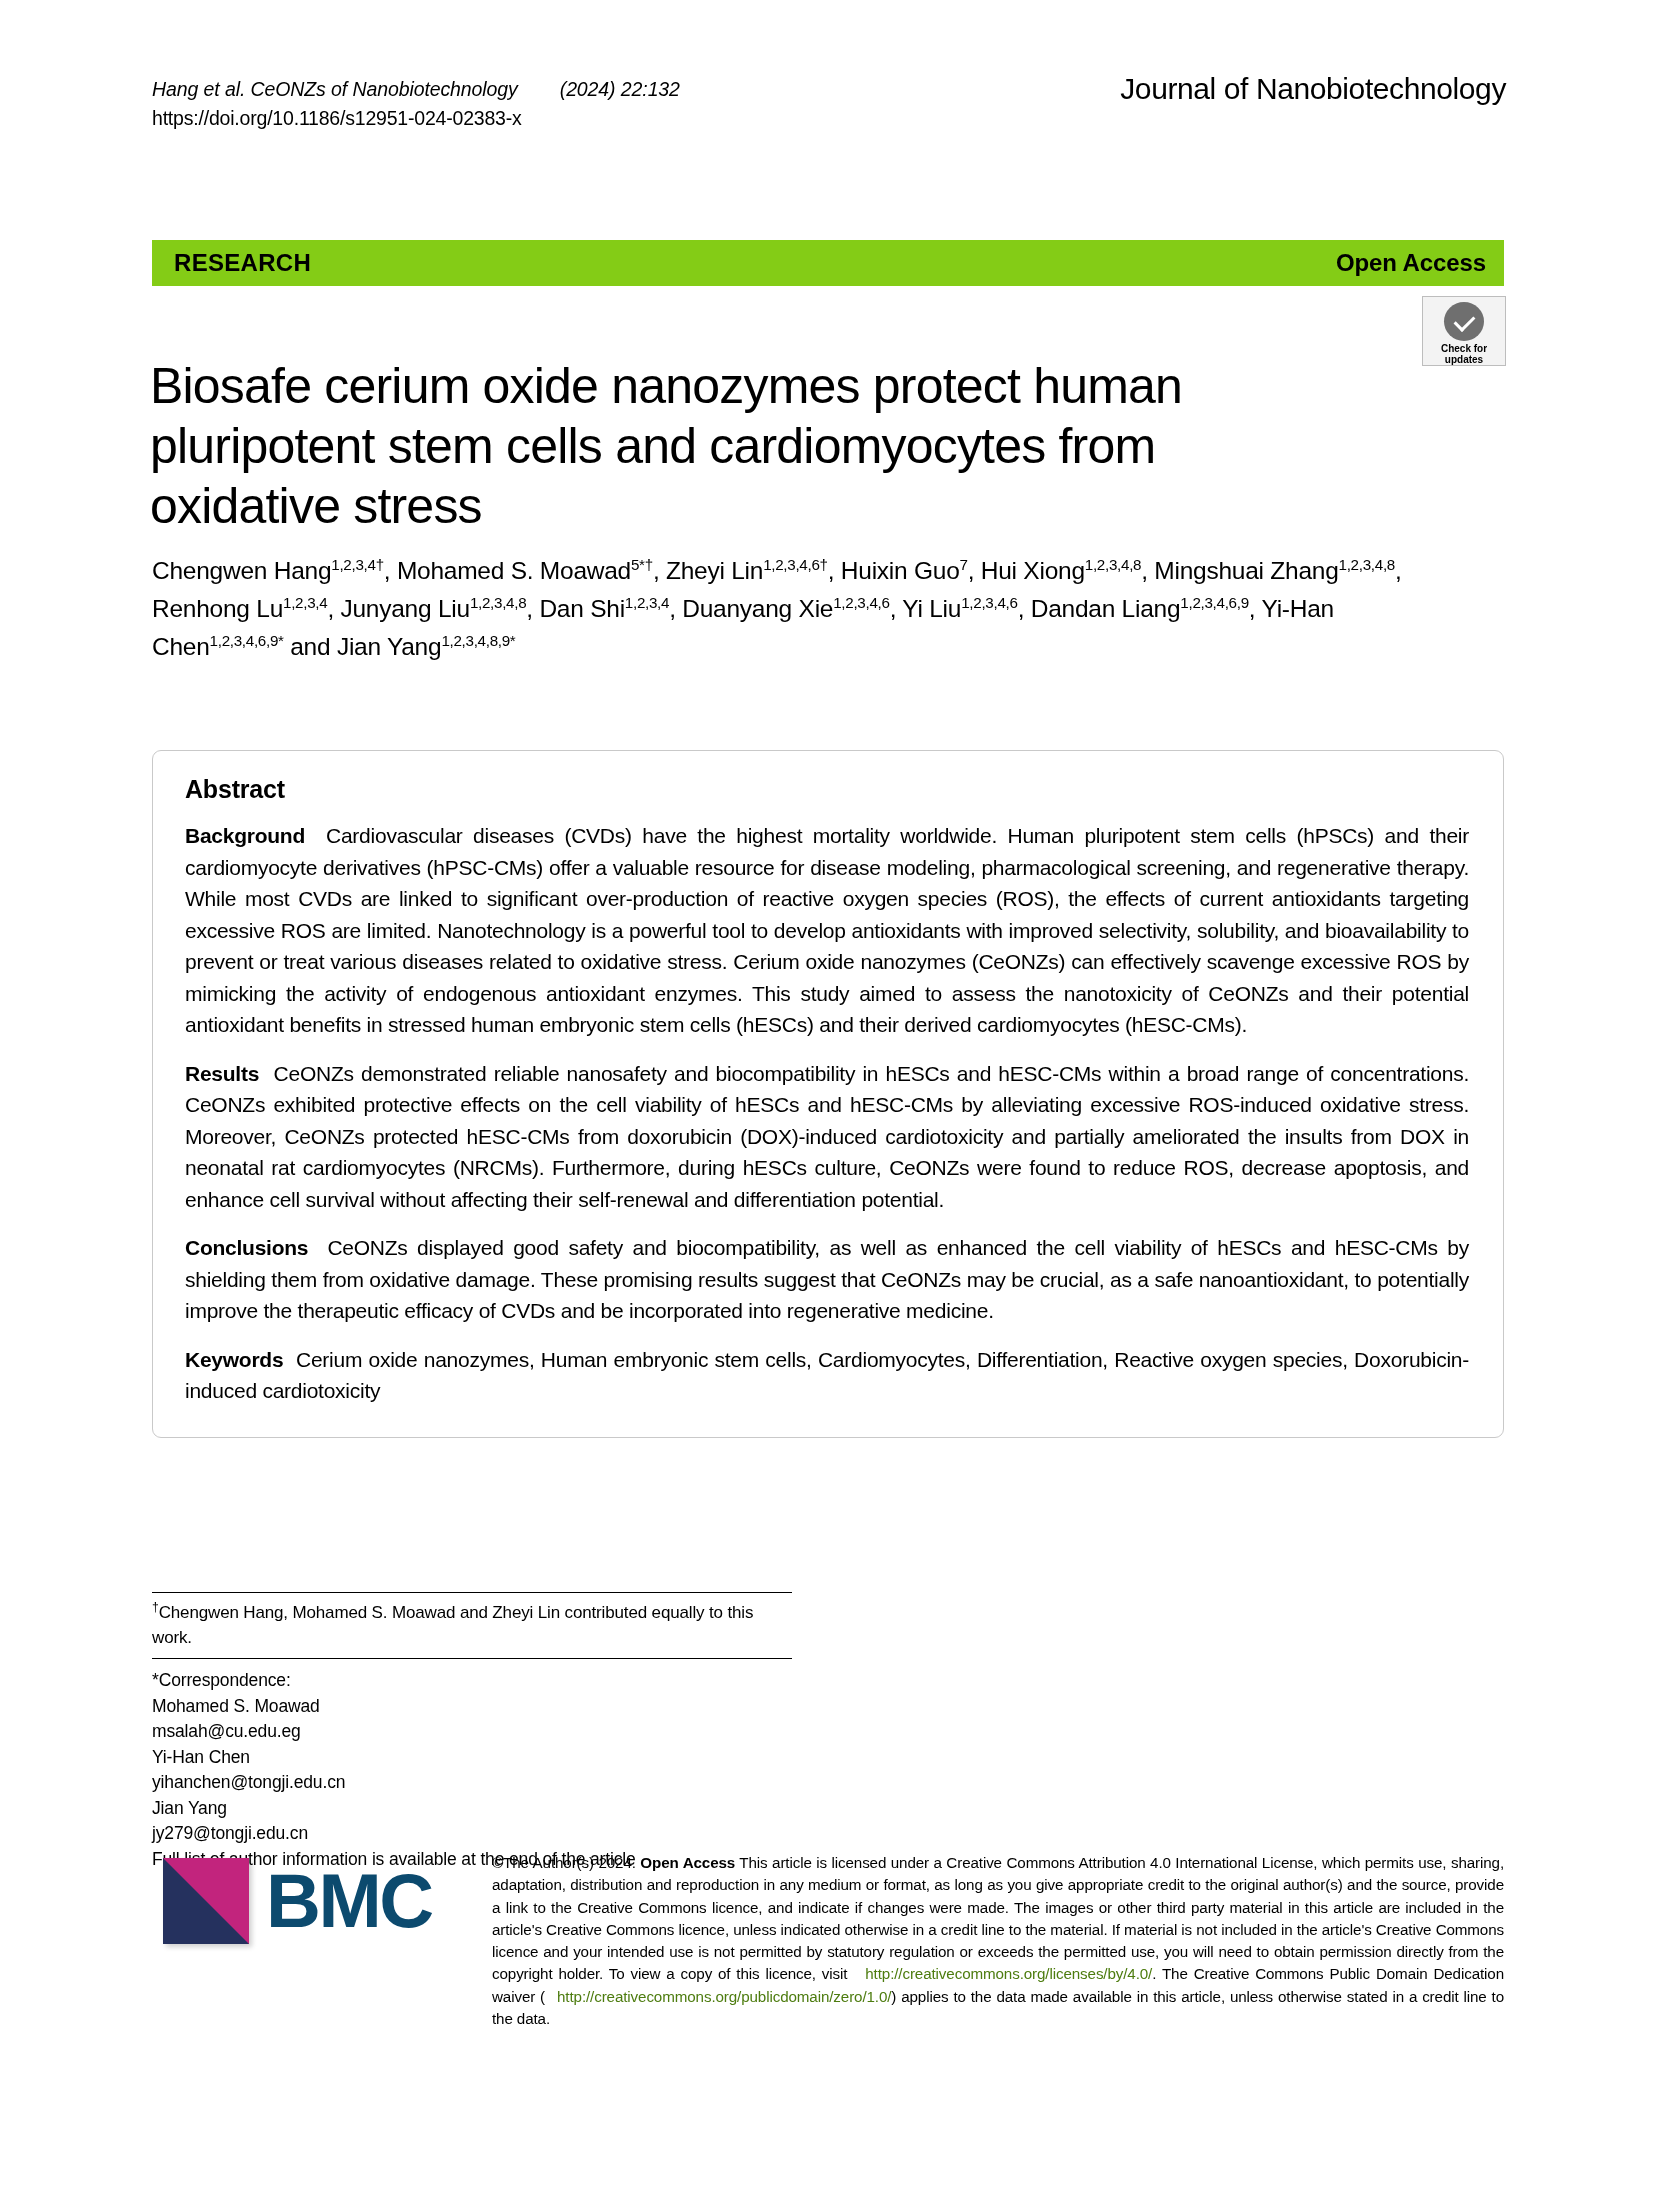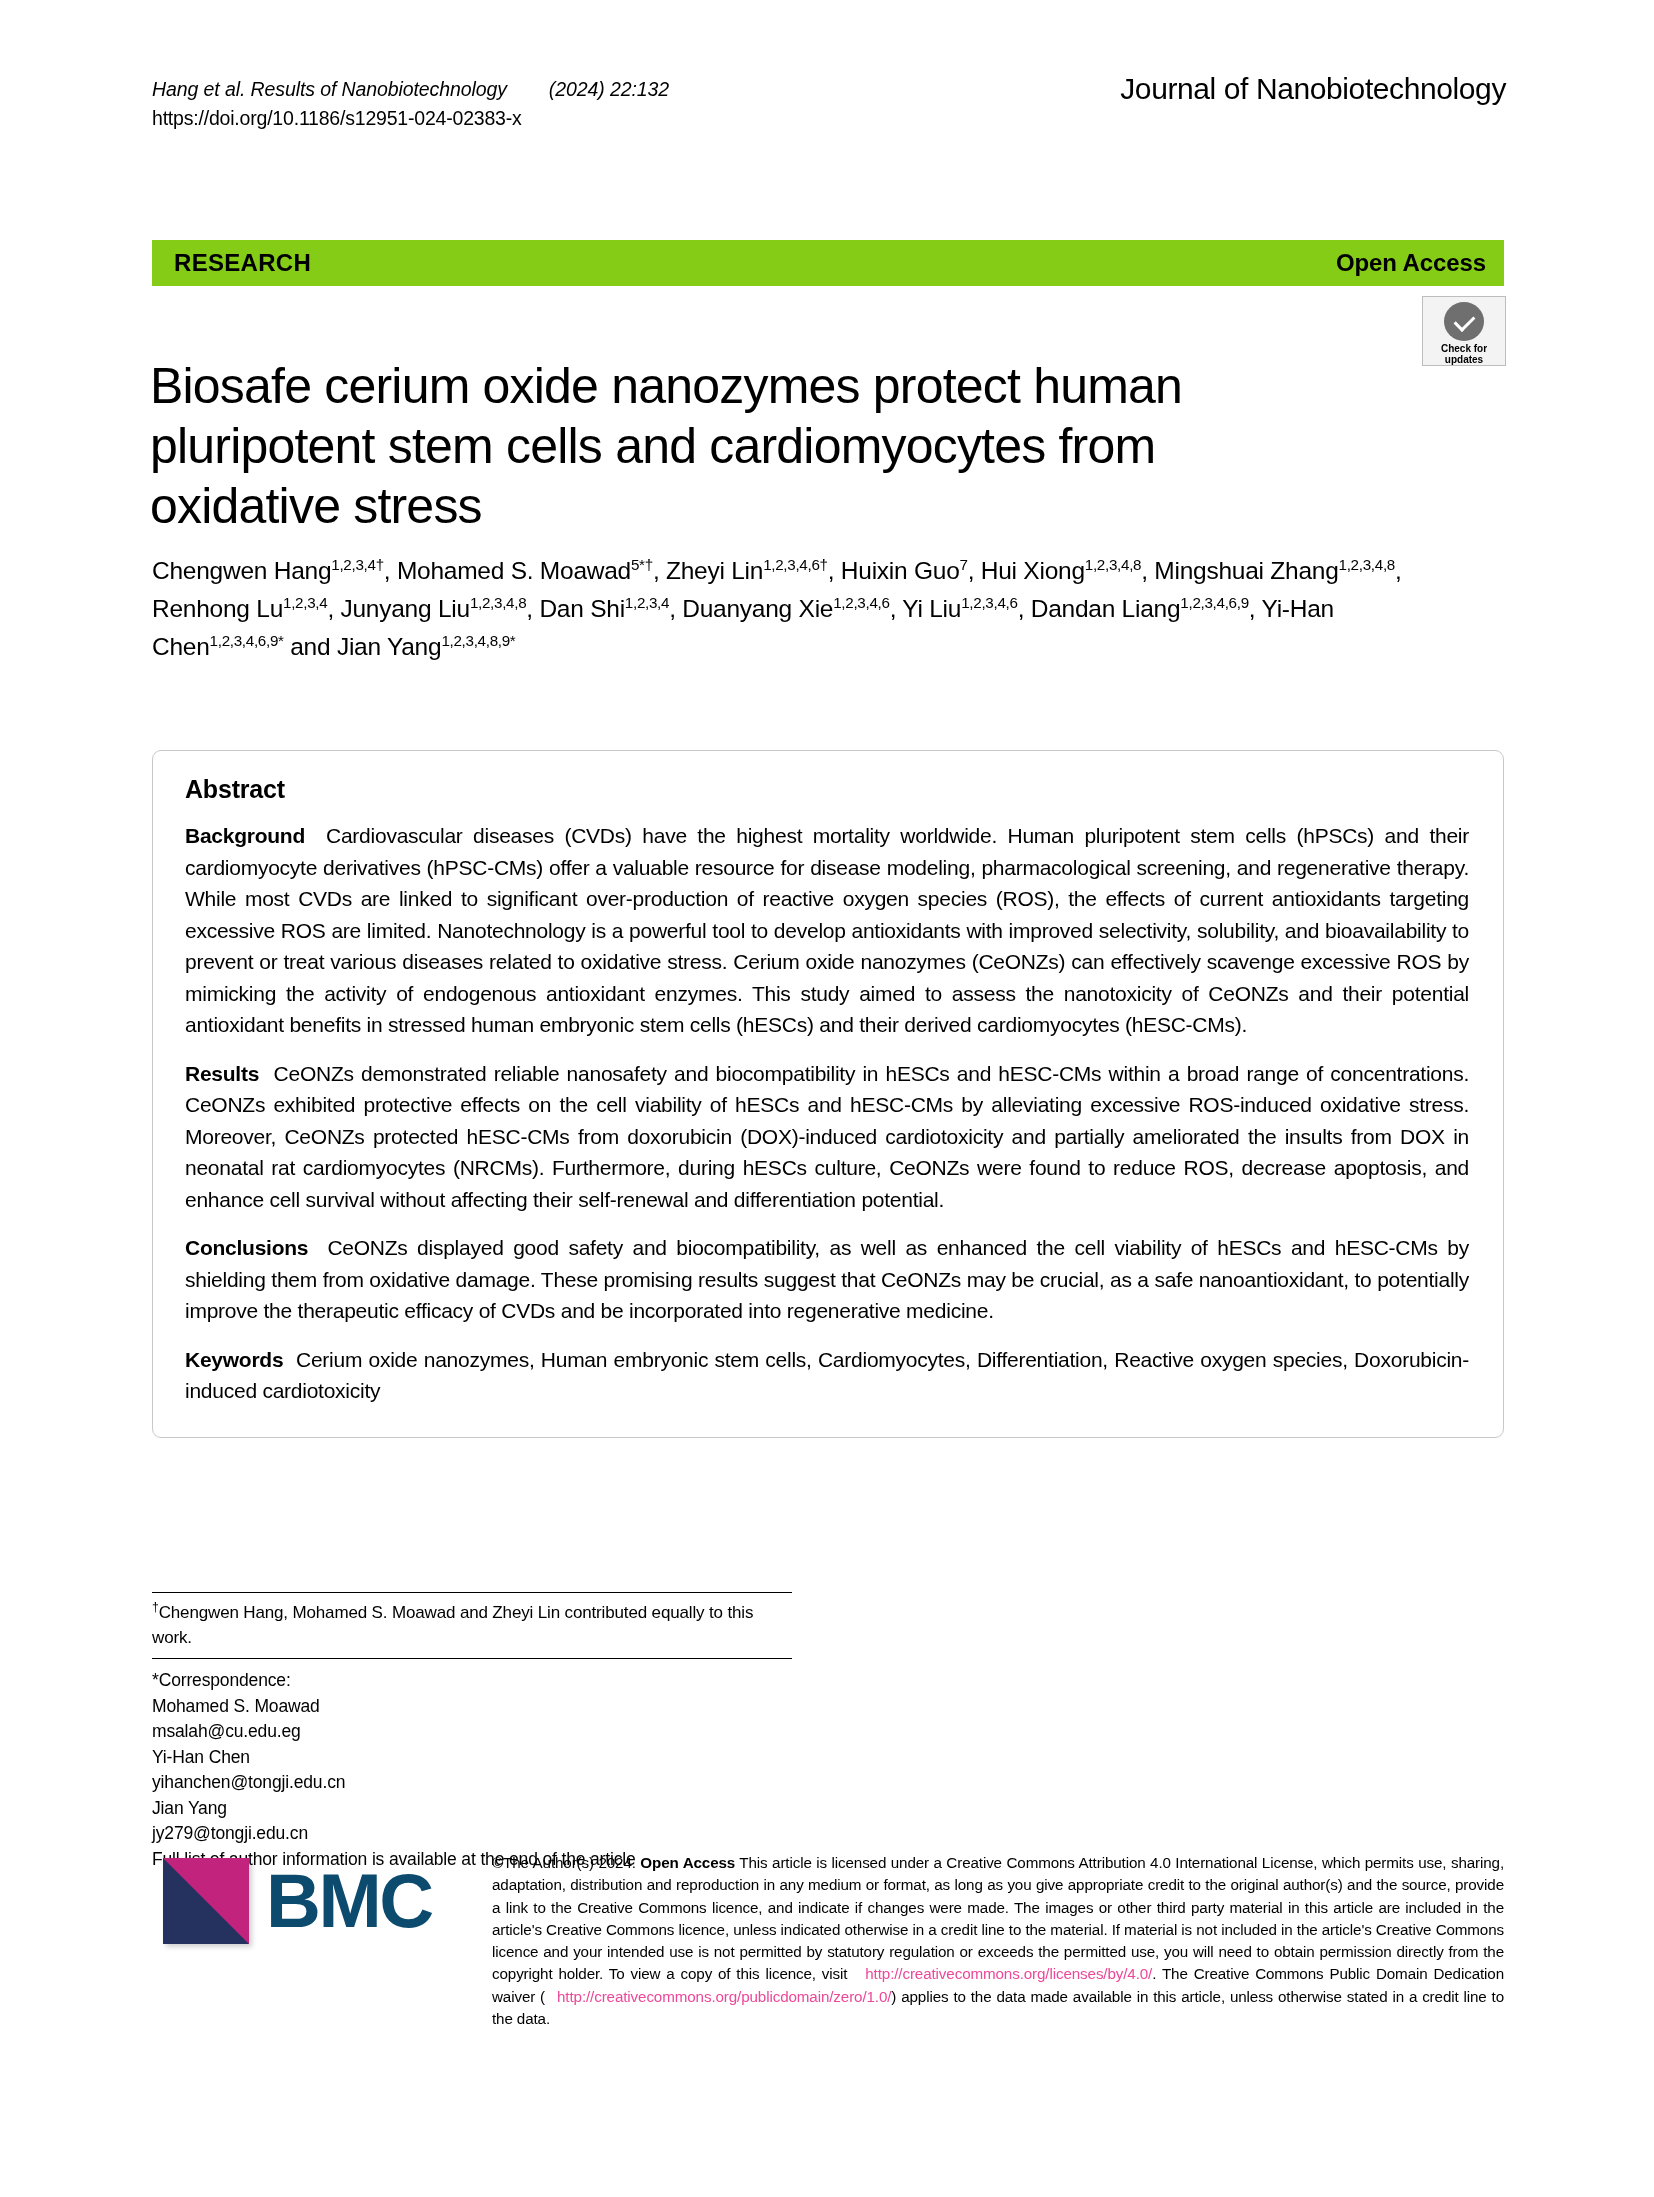--- a/index.html
+++ b/index.html
@@ -122,30 +122,30 @@
     letter-spacing:-2.5px; line-height:94px;
   }
 
   
   .license {
     position:absolute; left:492px; top:1852px; width:1012px;
     font-size:15.2px; line-height:22.3px;
     text-align:justify; letter-spacing:-0.12px;
   }
   .license b { font-weight:bold; }
-  .license a { color:#ec4899; text-decoration:none; word-break:break-all;padding-left:12px; }
+  .license a { color:#4d7c0f; text-decoration:none; word-break:break-all;padding-left:12px; }
 </style>
 </head>
 <body>
 
 <div class="page">
 
   <div class="runhead">
     <div class="runhead-cite">
-      <span>Hang et al. Results of Nanobiotechnology</span><span class="vol">(2024) 22:132</span>
+      <span>Hang et al. CeONZs of Nanobiotechnology</span><span class="vol">(2024) 22:132</span>
     </div>
     <div class="runhead-doi">https://doi.org/10.1186/s12951-024-02383-x</div>
   </div>
 
   <div class="masthead">Journal of Nanobiotechnology</div>
 
   <div class="accessbar">
     <span class="lbl">RESEARCH</span>
     <span class="oa">Open Access</span>
   </div>

